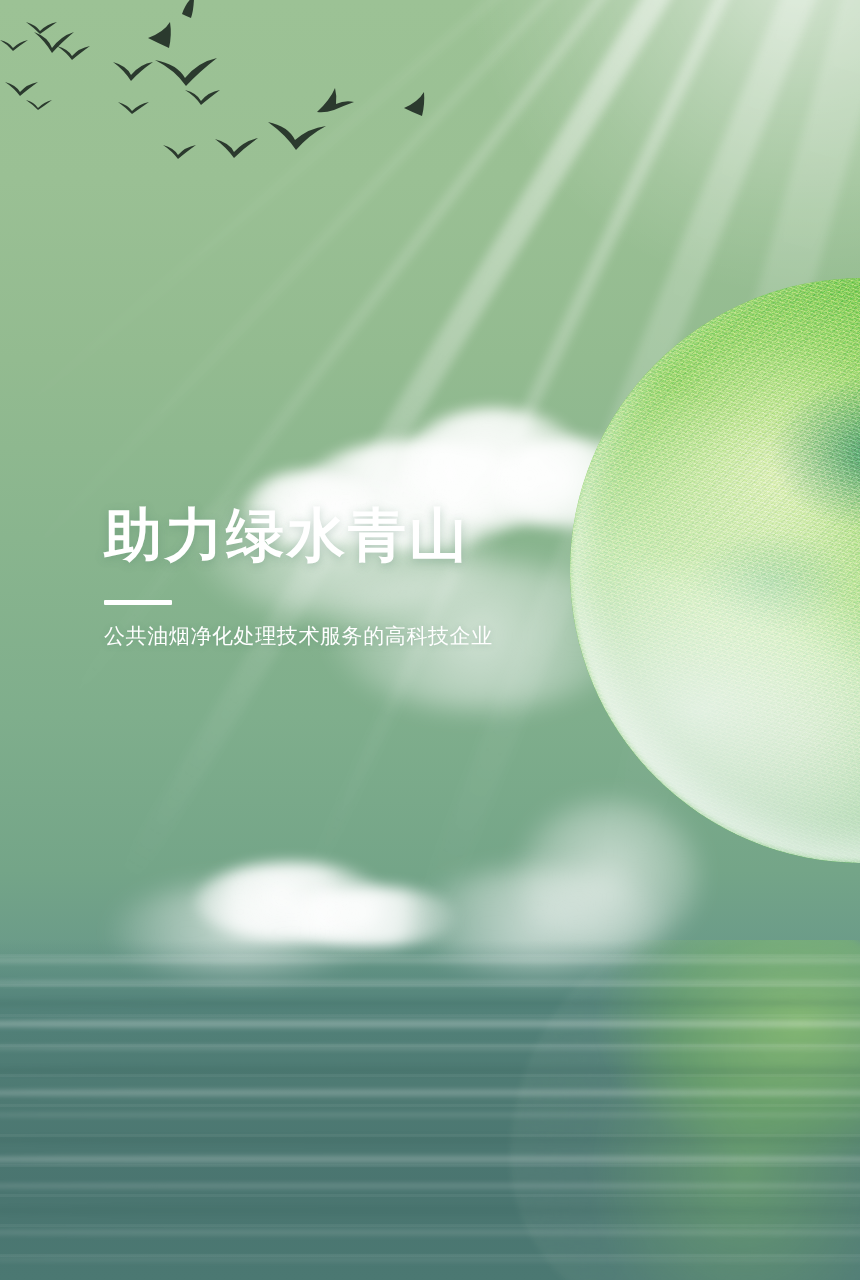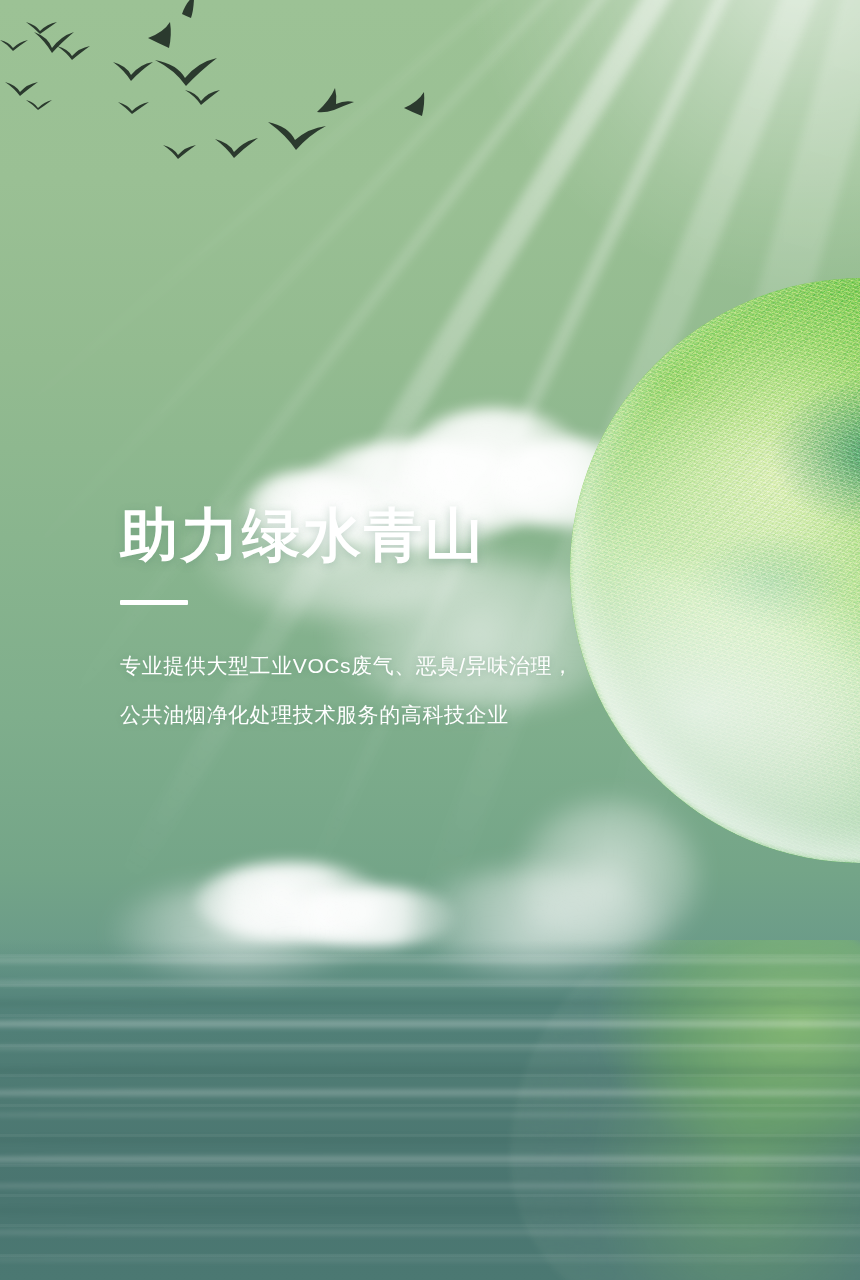--- a/index.html
+++ b/index.html
@@ -180,21 +180,21 @@
   .water-mask{
     position:absolute; inset:0;
     background:repeating-linear-gradient(180deg,
         rgba(255,255,255,0) 0 14px,
         rgba(255,255,255,.05) 14px 17px,
         rgba(255,255,255,0) 17px 30px);
     pointer-events:none;
   }
 
   
-  .copy{ position:absolute; left:120px; top:492px; width:520px; }
+  .copy{ position:absolute; left:104px; top:492px; width:520px; }
   .headline{
     color:#ffffff;
     font-size:58px;
     line-height:86px;
     font-weight:bold;
     letter-spacing:3px;
     text-shadow:0 2px 10px rgba(70,120,95,.30);
     white-space:nowrap;
   }
   .divider{
@@ -329,17 +329,16 @@
     <div class="ripple" style="top:242px; height:8px;  opacity:.38"></div>
     <div class="ripple d" style="top:264px; height:13px; opacity:.32"></div>
     <div class="ripple" style="top:288px; height:9px;  opacity:.30"></div>
     <div class="ripple" style="top:316px; height:7px;  opacity:.22"></div>
     <div class="water-mask"></div>
   </div>
 
   <div class="copy">
     <div class="headline">助力绿水青山</div>
     <div class="divider"></div>
-    <div class="subcopy">专业提供大型工业VOCs废气、恶臭/异味治理，</div>
     <div class="subcopy" style="margin-top:12px">公共油烟净化处理技术服务的高科技企业</div>
   </div>
 
 </div>
 
 </body></html>

